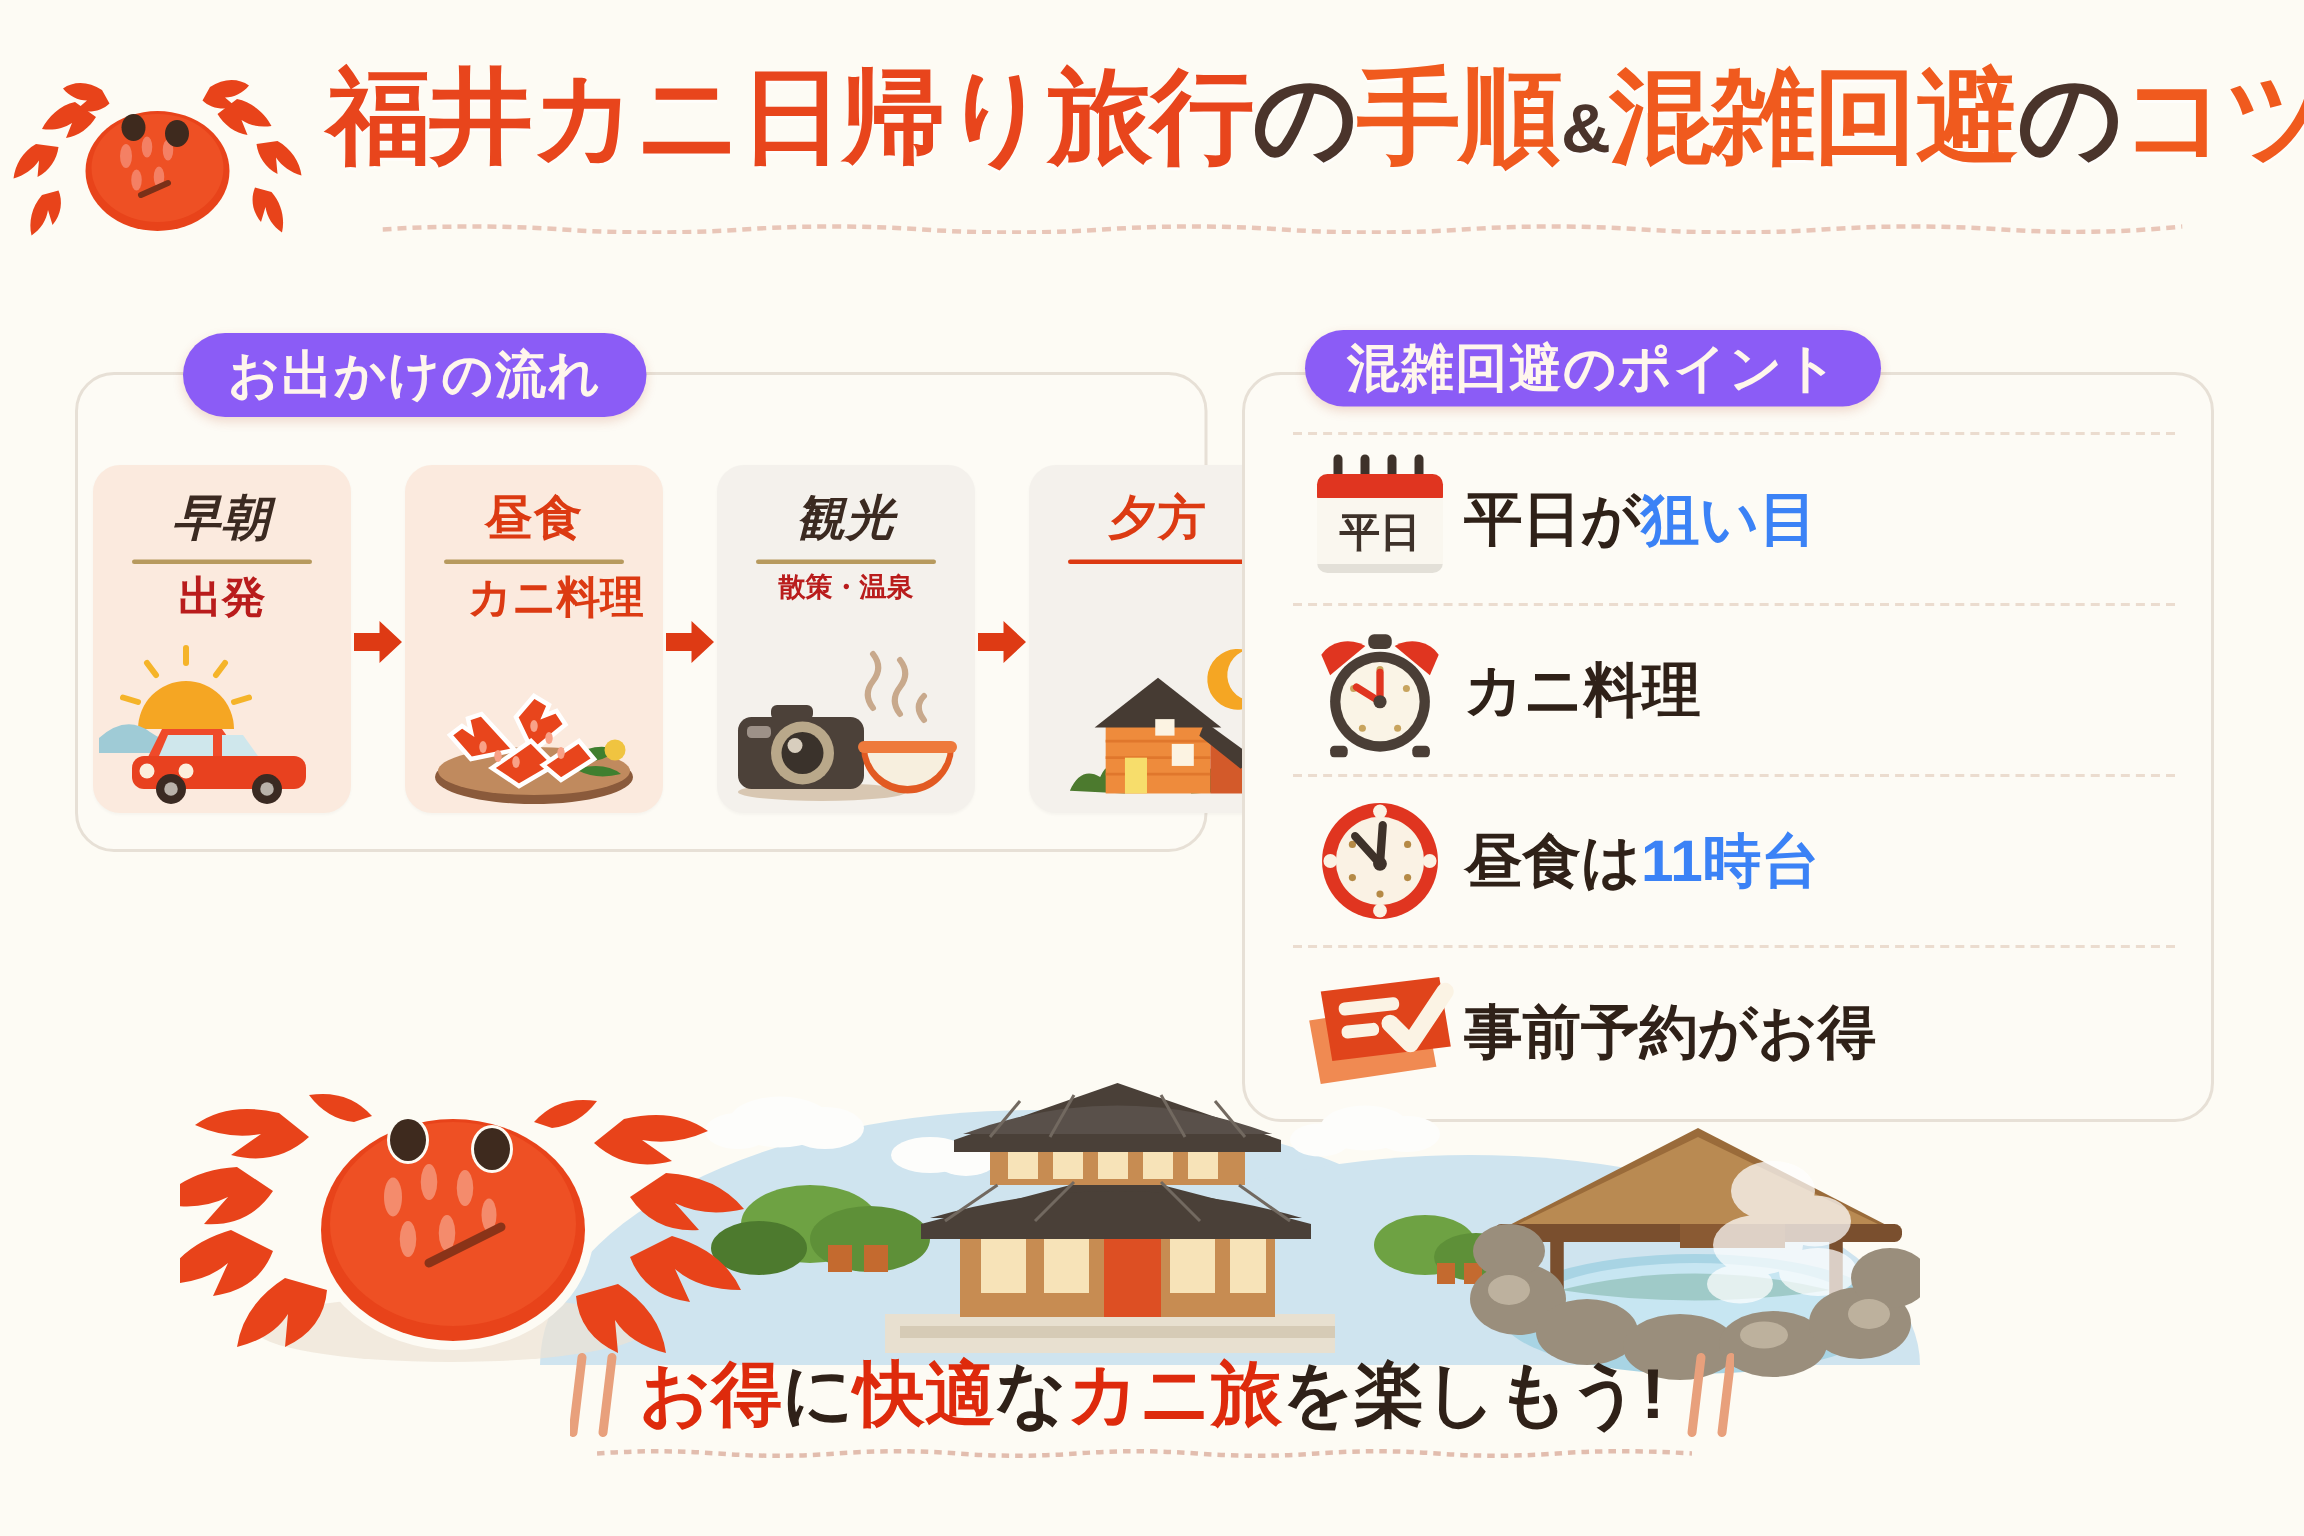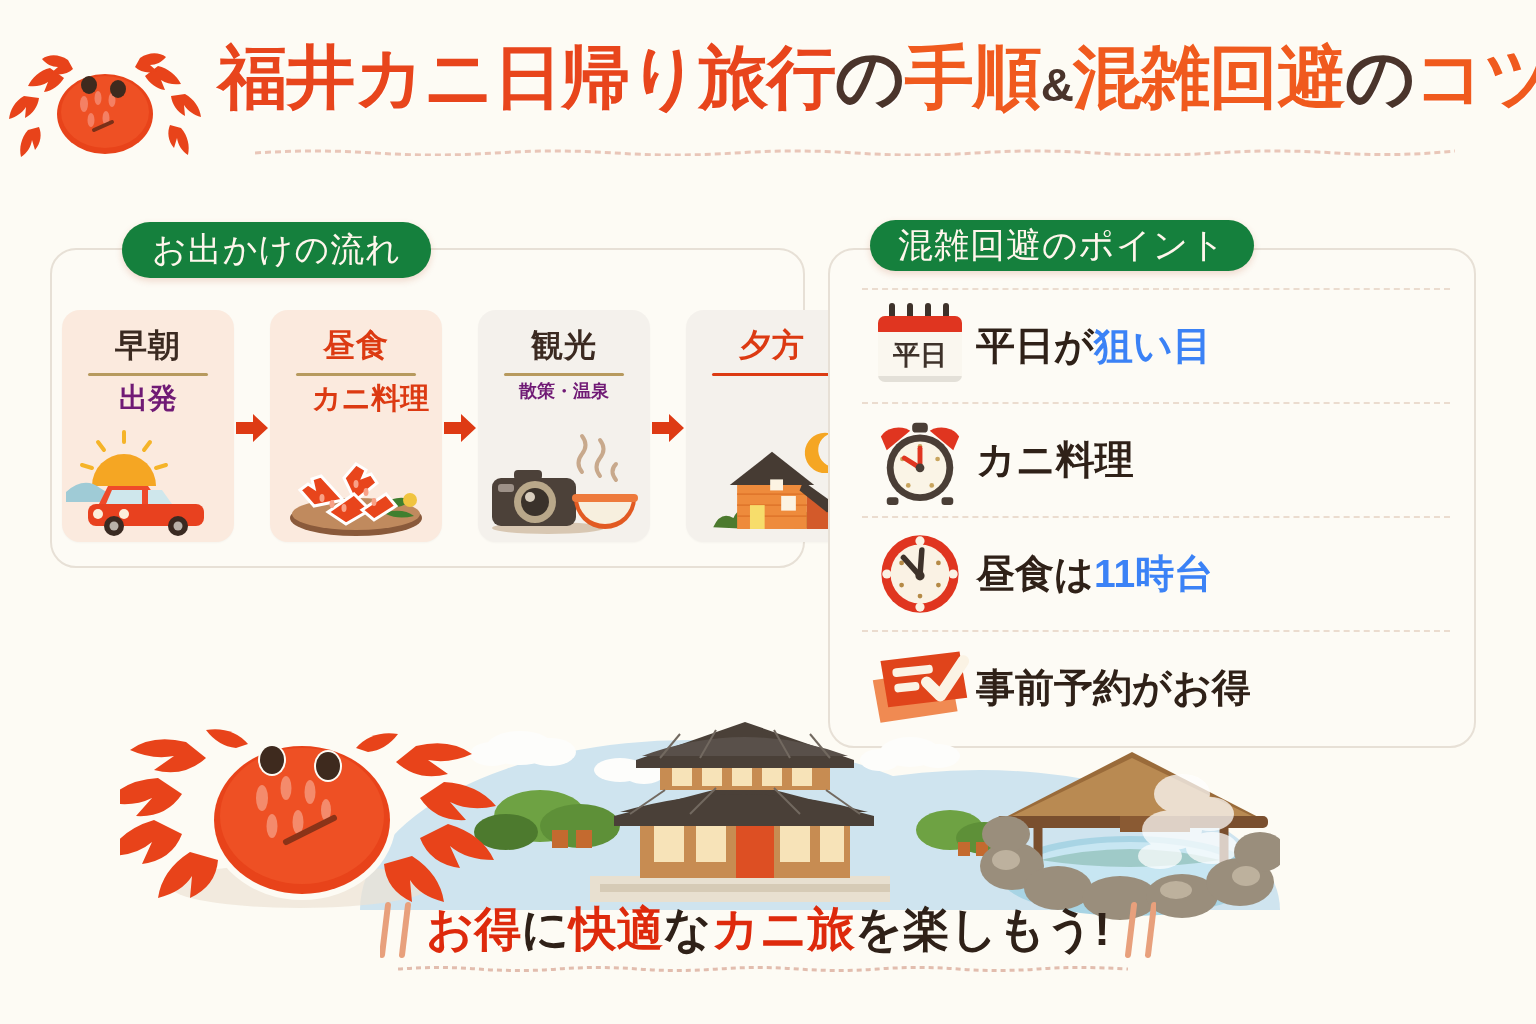--- a/index.html
+++ b/index.html
@@ -35,48 +35,48 @@
     position: absolute;
     background: #FDFBF5;
     border: 2px solid #E7E0D6;
     border-radius: 26px;
   }
   #panel-flow { left: 50px; top: 248px; width: 755px; height: 320px; }
   #panel-tips { left: 828px; top: 248px; width: 648px; height: 500px; }
 
   .panel-badge {
     position: absolute; display: inline-flex; align-items: center; justify-content: center;
-    background: #15803d; color: #FFF6EC;
-    border-radius: 40px; font-weight: normal; white-space: nowrap;
+    background: #8b5cf6; color: #FFF6EC;
+    border-radius: 40px; font-weight: bold; white-space: nowrap;
     box-shadow: 0 3px 7px rgba(180,60,20,.18);
   }
   #badge-flow { left: 122px; top: 222px; height: 56px; padding: 0 30px; font-size: 34px; letter-spacing: 1px; }
   #badge-tips { left: 870px; top: 220px; height: 51px; padding: 0 28px; font-size: 35px; letter-spacing: 1px; }
 
   
   .steps { position: absolute; left: 62px; top: 310px; width: 730px; height: 236px;
            display: flex; align-items: stretch; }
   .step-card {
     width: 172px; height: 232px; border-radius: 18px;
     position: relative; flex: 0 0 auto; overflow: hidden;
     box-shadow: 0 1px 2px rgba(0,0,0,.03);
   }
   .step-card.warm { background: #FBEADE; }
   .step-card.cool { background: #F4F1EC; }
   .step-head {
     margin: 14px auto 0; text-align: center; font-size: 32px; font-weight: bold;
     letter-spacing: 1px;
   }
-  .step-head.brn { color: #3B2A21; }
+  .step-head.brn { color: #3B2A21; font-style: italic; }
   .step-head.red { color: #DC3A12; }
   .step-rule { width: 120px; height: 3px; margin: 5px auto 3px; border-radius: 2px; }
   .step-rule.brn { background: #B79A5E; }
   .step-rule.red { background: #DC3A12; }
   .step-sub { text-align: center; font-size: 29px; font-weight: bold; letter-spacing: 0px; }
-  .step-sub.brn { color: #701a75; }
+  .step-sub.brn { color: #b91c1c; }
   .step-sub.red { color: #DC3A12; padding-left: 29px; }
   .step-art { position: absolute; left: 0; bottom: 2px; width: 172px; height: 112px; }
   .arrow { width: 36px; flex: 0 0 auto; display: flex; align-items: center; justify-content: center; }
   .arrow svg { width: 32px; height: 34px; }
 
   
   .tips { position: absolute; left: 856px; top: 288px; width: 600px; }
   .tip-row { display: flex; align-items: center; height: 112px; padding-left: 8px; }
   .tip-div { height: 0; border-top: 2px dashed #EBDCCF; margin: 0 6px; }
   .tip-icon { width: 112px; height: 92px; flex: 0 0 auto; display: flex; align-items: center; justify-content: center; }

